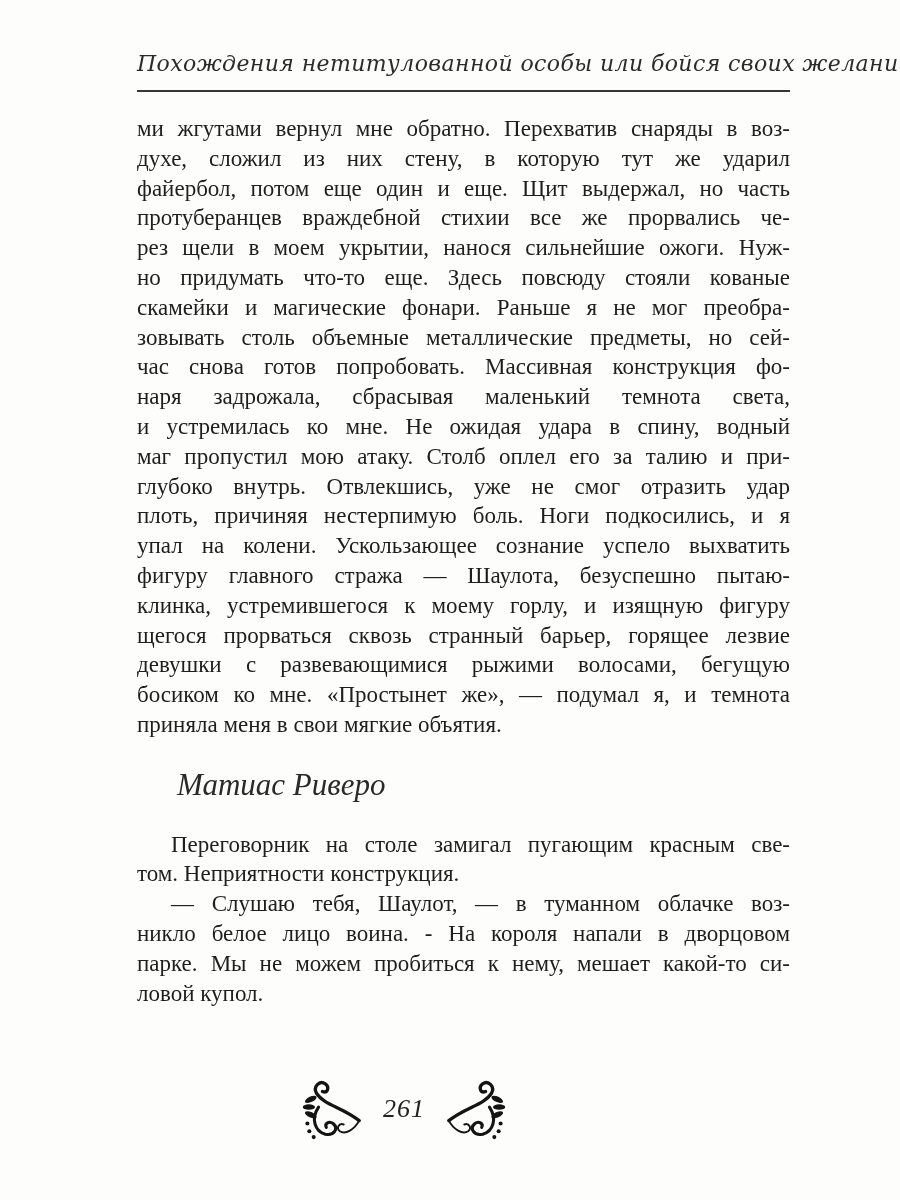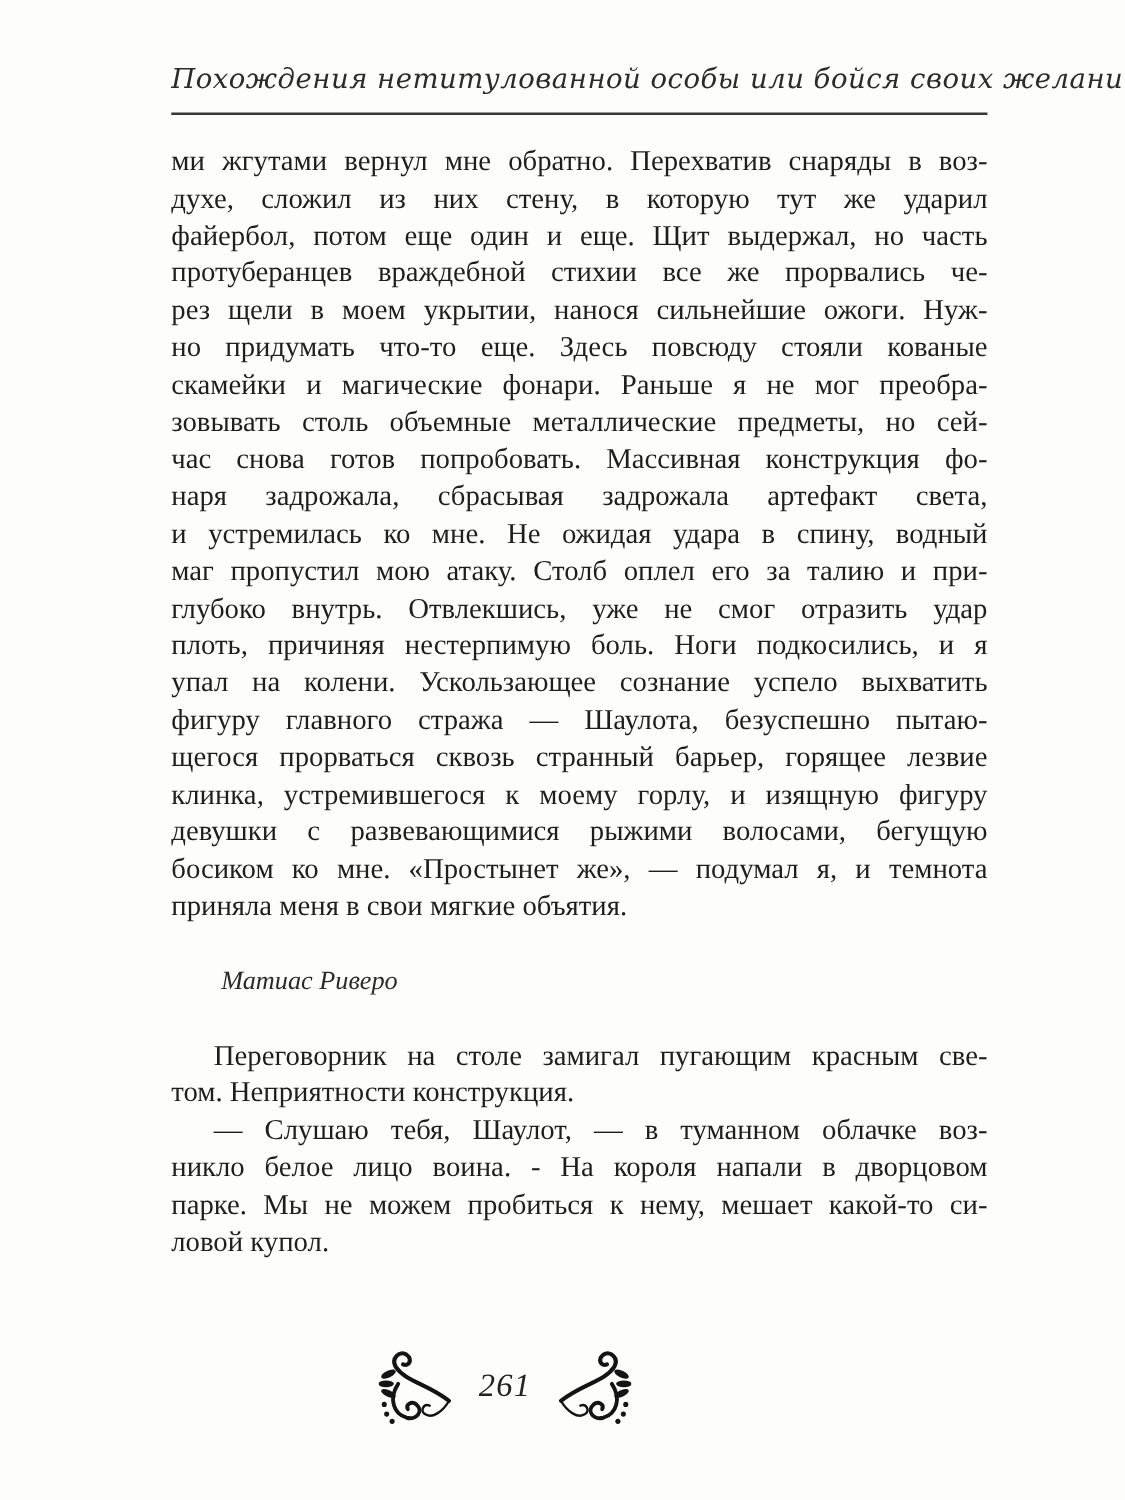--- a/index.html
+++ b/index.html
@@ -54,21 +54,21 @@
     white-space: nowrap;
   }
   .line.last {
     text-align: left;
     text-align-last: left;
     white-space: normal;
   }
   .line.ind { padding-left: 34px; }
   .section-title {
     font-style: italic;
-    font-size: 21px;
+    font-size: 31px;
     padding-left: 40px;
     margin-top: 30px;
     margin-bottom: 30px;
     color: #2a2a2a;
   }
   .footer {
     position: absolute;
     top: 1078px;
     left: 0;
     width: 808px;
@@ -108,29 +108,29 @@
     <div class="para">
         <div class="line">ми жгутами вернул мне обратно. Перехватив снаряды в воз-</div>
         <div class="line">духе, сложил из них стену, в которую тут же ударил</div>
         <div class="line">файербол, потом еще один и еще. Щит выдержал, но часть</div>
         <div class="line">протуберанцев враждебной стихии все же прорвались че-</div>
         <div class="line">рез щели в моем укрытии, нанося сильнейшие ожоги. Нуж-</div>
         <div class="line">но придумать что-то еще. Здесь повсюду стояли кованые</div>
         <div class="line">скамейки и магические фонари. Раньше я не мог преобра-</div>
         <div class="line">зовывать столь объемные металлические предметы, но сей-</div>
         <div class="line">час снова готов попробовать. Массивная конструкция фо-</div>
-        <div class="line">наря задрожала, сбрасывая задрожала артефакт света,</div>
+        <div class="line">наря задрожала, сбрасывая маленький темнота света,</div>
         <div class="line">и устремилась ко мне. Не ожидая удара в спину, водный</div>
         <div class="line">маг пропустил мою атаку. Столб оплел его за талию и при-</div>
         <div class="line">глубоко внутрь. Отвлекшись, уже не смог отразить удар</div>
         <div class="line">плоть, причиняя нестерпимую боль. Ноги подкосились, и я</div>
         <div class="line">упал на колени. Ускользающее сознание успело выхватить</div>
         <div class="line">фигуру главного стража — Шаулота, безуспешно пытаю-</div>
+        <div class="line">клинка, устремившегося к моему горлу, и изящную фигуру</div>
         <div class="line">щегося прорваться сквозь странный барьер, горящее лезвие</div>
-        <div class="line">клинка, устремившегося к моему горлу, и изящную фигуру</div>
         <div class="line">девушки с развевающимися рыжими волосами, бегущую</div>
         <div class="line">босиком ко мне. «Простынет же», — подумал я, и темнота</div>
         <div class="line last">приняла меня в свои мягкие объятия.</div>
       </div>
     <div class="section-title">Матиас Риверо</div>
     <div class="para">
         <div class="line ind">Переговорник на столе замигал пугающим красным све-</div>
         <div class="line last">том. Неприятности конструкция.</div>
       </div>
     <div class="para">

